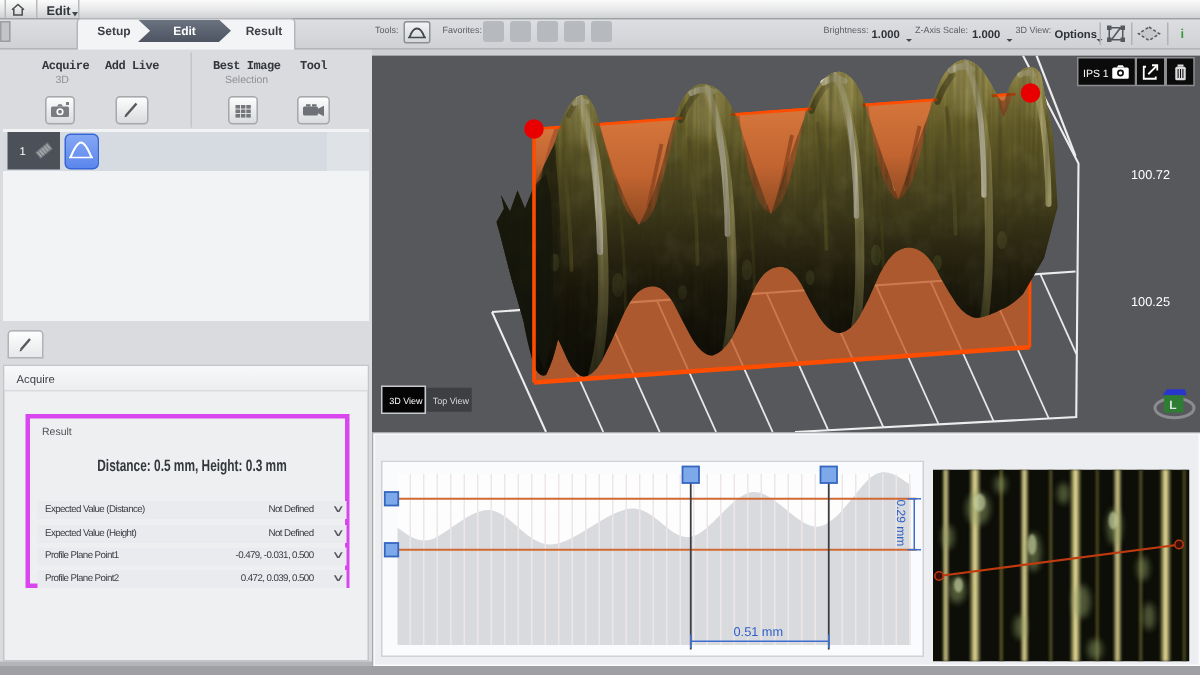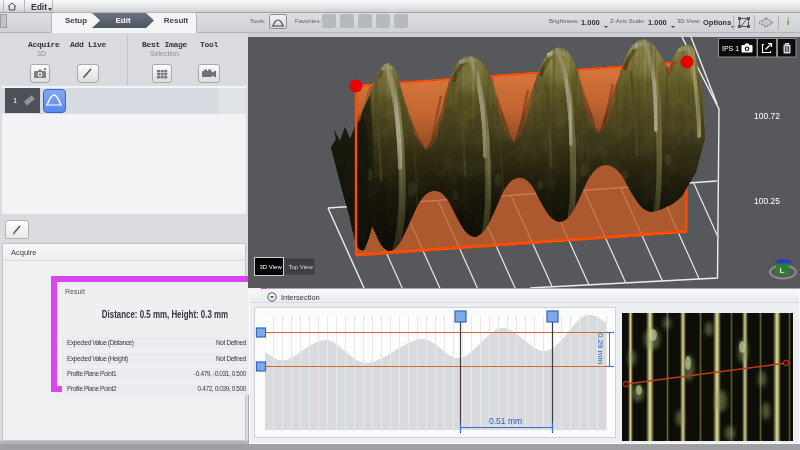--- a/index.html
+++ b/index.html
@@ -30,21 +30,21 @@
   #cell1{position:absolute;left:3px;top:0;width:35px;height:25px;background:#4c5058;color:#fff;
     font-size:7.5px;line-height:25px;}
   #bluebtn{position:absolute;left:41px;top:1px;width:23px;height:24px;background:linear-gradient(#85a8f3,#5b86ec);
     border:1.5px solid #3566d8;border-radius:4px;}
   #penciltab{position:absolute;left:5px;top:187px;width:24px;height:19px;
     background:linear-gradient(#fefefe,#e7e8ea);border:1px solid #b0b2b6;border-radius:3px 3px 0 0;}
   #profilepanel{position:absolute;left:2px;top:210px;width:244px;height:198px;background:#eff0f2;
     border:1px solid #c3c5c8;}
   #profiletitle{position:absolute;left:0;top:0;width:242px;height:17px;background:linear-gradient(#f7f8f9,#eceef0);
     border-bottom:1px solid #d9dbde;font-size:7.5px;color:#3a3d42;line-height:17px;}
-  #resultbox{position:absolute;left:14px;top:32px;width:216px;height:116px;border:6px solid #d946ef;background:#edeff1;margin-left:34px;}
+  #resultbox{position:absolute;left:14px;top:32px;width:216px;height:116px;border:3px solid #d946ef;background:#edeff1;}
   .trow{position:absolute;left:5px;width:206px;height:12px;background:#e9ebee;font-size:6.5px;color:#3a3d42;line-height:12px;letter-spacing:-0.4px;}
   .trow .v{position:absolute;right:22px;top:0;}
   .trow .ch{position:absolute;right:4px;top:0;color:#55585d;font-size:6.5px;transform:scaleX(1.9);transform-origin:center;}
   #vpstrip{left:248px;top:33px;width:552px;height:4px;background:#cdcfd2;}
   #ipanel{left:249px;top:289px;width:551px;height:155px;background:#eceef1;border:1px solid #fbfbfc;
     border-top:1px solid #f5f6f8;}
   #ihdr{position:absolute;left:0;top:0;width:549px;height:13px;background:linear-gradient(#f6f7f8,#e9ebee);
     border-bottom:1px solid #d7d9dc;}
   #botstrip{left:0;top:444px;width:800px;height:6px;background:#9ea0a3;}
   #lbotstrip{left:0;top:441px;width:248px;height:9px;background:#b3b5b8;}
@@ -395,27 +395,20 @@
           <rect x="785" y="43" width="4" height="1.5"></rect>
         </g>
       <path d="M785.4 46 V52 M787 46 V52 M788.6 46 V52" stroke="#0b0b0b" stroke-width="0.7"></path>
     </g>
     <rect x="254.5" y="257.5" width="29" height="18" fill="#050505" stroke="#c9cacd" stroke-width="1"></rect>
     <rect x="284.5" y="258.5" width="30" height="16" fill="#3e3f43"></rect>
     <text x="259.5" y="269" font-size="6" fill="#fff" font-family="Liberation Sans">3D View</text>
     <text x="288.5" y="269" font-size="6" fill="#d8d9db" font-family="Liberation Sans">Top View</text>
   </svg>
   <div id="ipanel" class="abs">
-    <div id="ihdr">
-      <svg style="position:absolute;left:17px;top:2px" width="10" height="10" viewBox="0 0 10 10">
-          <circle cx="5" cy="5" r="4.2" fill="none" stroke="#55585d" stroke-width="1"></circle>
-          <path d="M3 4 L5 6.5 L7 4Z" fill="#55585d"></path>
-        </svg>
-      <span style="position:absolute;left:31px;top:3px;font-size:7.5px;color:#33363b">Intersection</span>
-    </div>
     <svg id="graphsvg" style="position:absolute;left:4px;top:17px" width="362" height="131" viewBox="0 0 362 131">
       <rect x="0.5" y="0.5" width="361" height="130" fill="#fafbfc" stroke="#cfd1d4"></rect>
       <rect x="11" y="9" width="342" height="114" fill="#fdfdfe"></rect>
       <path d="M11 45 C14.5 46.3 21.8 55.0 32 53 C42.2 51.0 58.5 32.5 72 33 C85.5 33.5 97.2 56.2 113 56 C128.8 55.8 151.5 32.8 167 32 C182.5 31.2 192.5 52.8 206 51 C219.5 49.2 233.7 22.2 248 21 C262.3 19.8 278.3 46.0 292 44 C305.7 42.0 319.8 13.7 330 9 C340.2 4.3 349.2 14.8 353 16 L353 123 L11 123 Z" fill="#d9dade"></path>
       <g stroke="#ece6e6" stroke-width="1">
         <path d="M19.5 9 V123 M28.5 9 V123 M37.5 9 V123 M46.5 9 V123 M55.5 9 V123 M64.5 9 V123 M73.5 9 V123 M82.5 9 V123 M91.5 9 V123 M100.5 9 V123 M109.5 9 V123 M118.5 9 V123 M127.5 9 V123 M136.5 9 V123 M145.5 9 V123 M154.5 9 V123 M163.5 9 V123 M172.5 9 V123 M181.5 9 V123 M190.5 9 V123 M199.5 9 V123 M208.5 9 V123 M217.5 9 V123 M226.5 9 V123 M235.5 9 V123 M244.5 9 V123 M253.5 9 V123 M262.5 9 V123 M271.5 9 V123 M280.5 9 V123 M289.5 9 V123 M298.5 9 V123 M307.5 9 V123 M316.5 9 V123 M325.5 9 V123 M334.5 9 V123 M343.5 9 V123 M352.5 9 V123"></path>
       </g>
       <line x1="8" y1="25.5" x2="357" y2="25.5" stroke="#d06a32" stroke-width="1.2"></line>
       <line x1="8" y1="59.5" x2="357" y2="59.5" stroke="#d06a32" stroke-width="1.2"></line>
       <line x1="206.5" y1="9" x2="206.5" y2="126" stroke="#3a3d42" stroke-width="1.2"></line>

